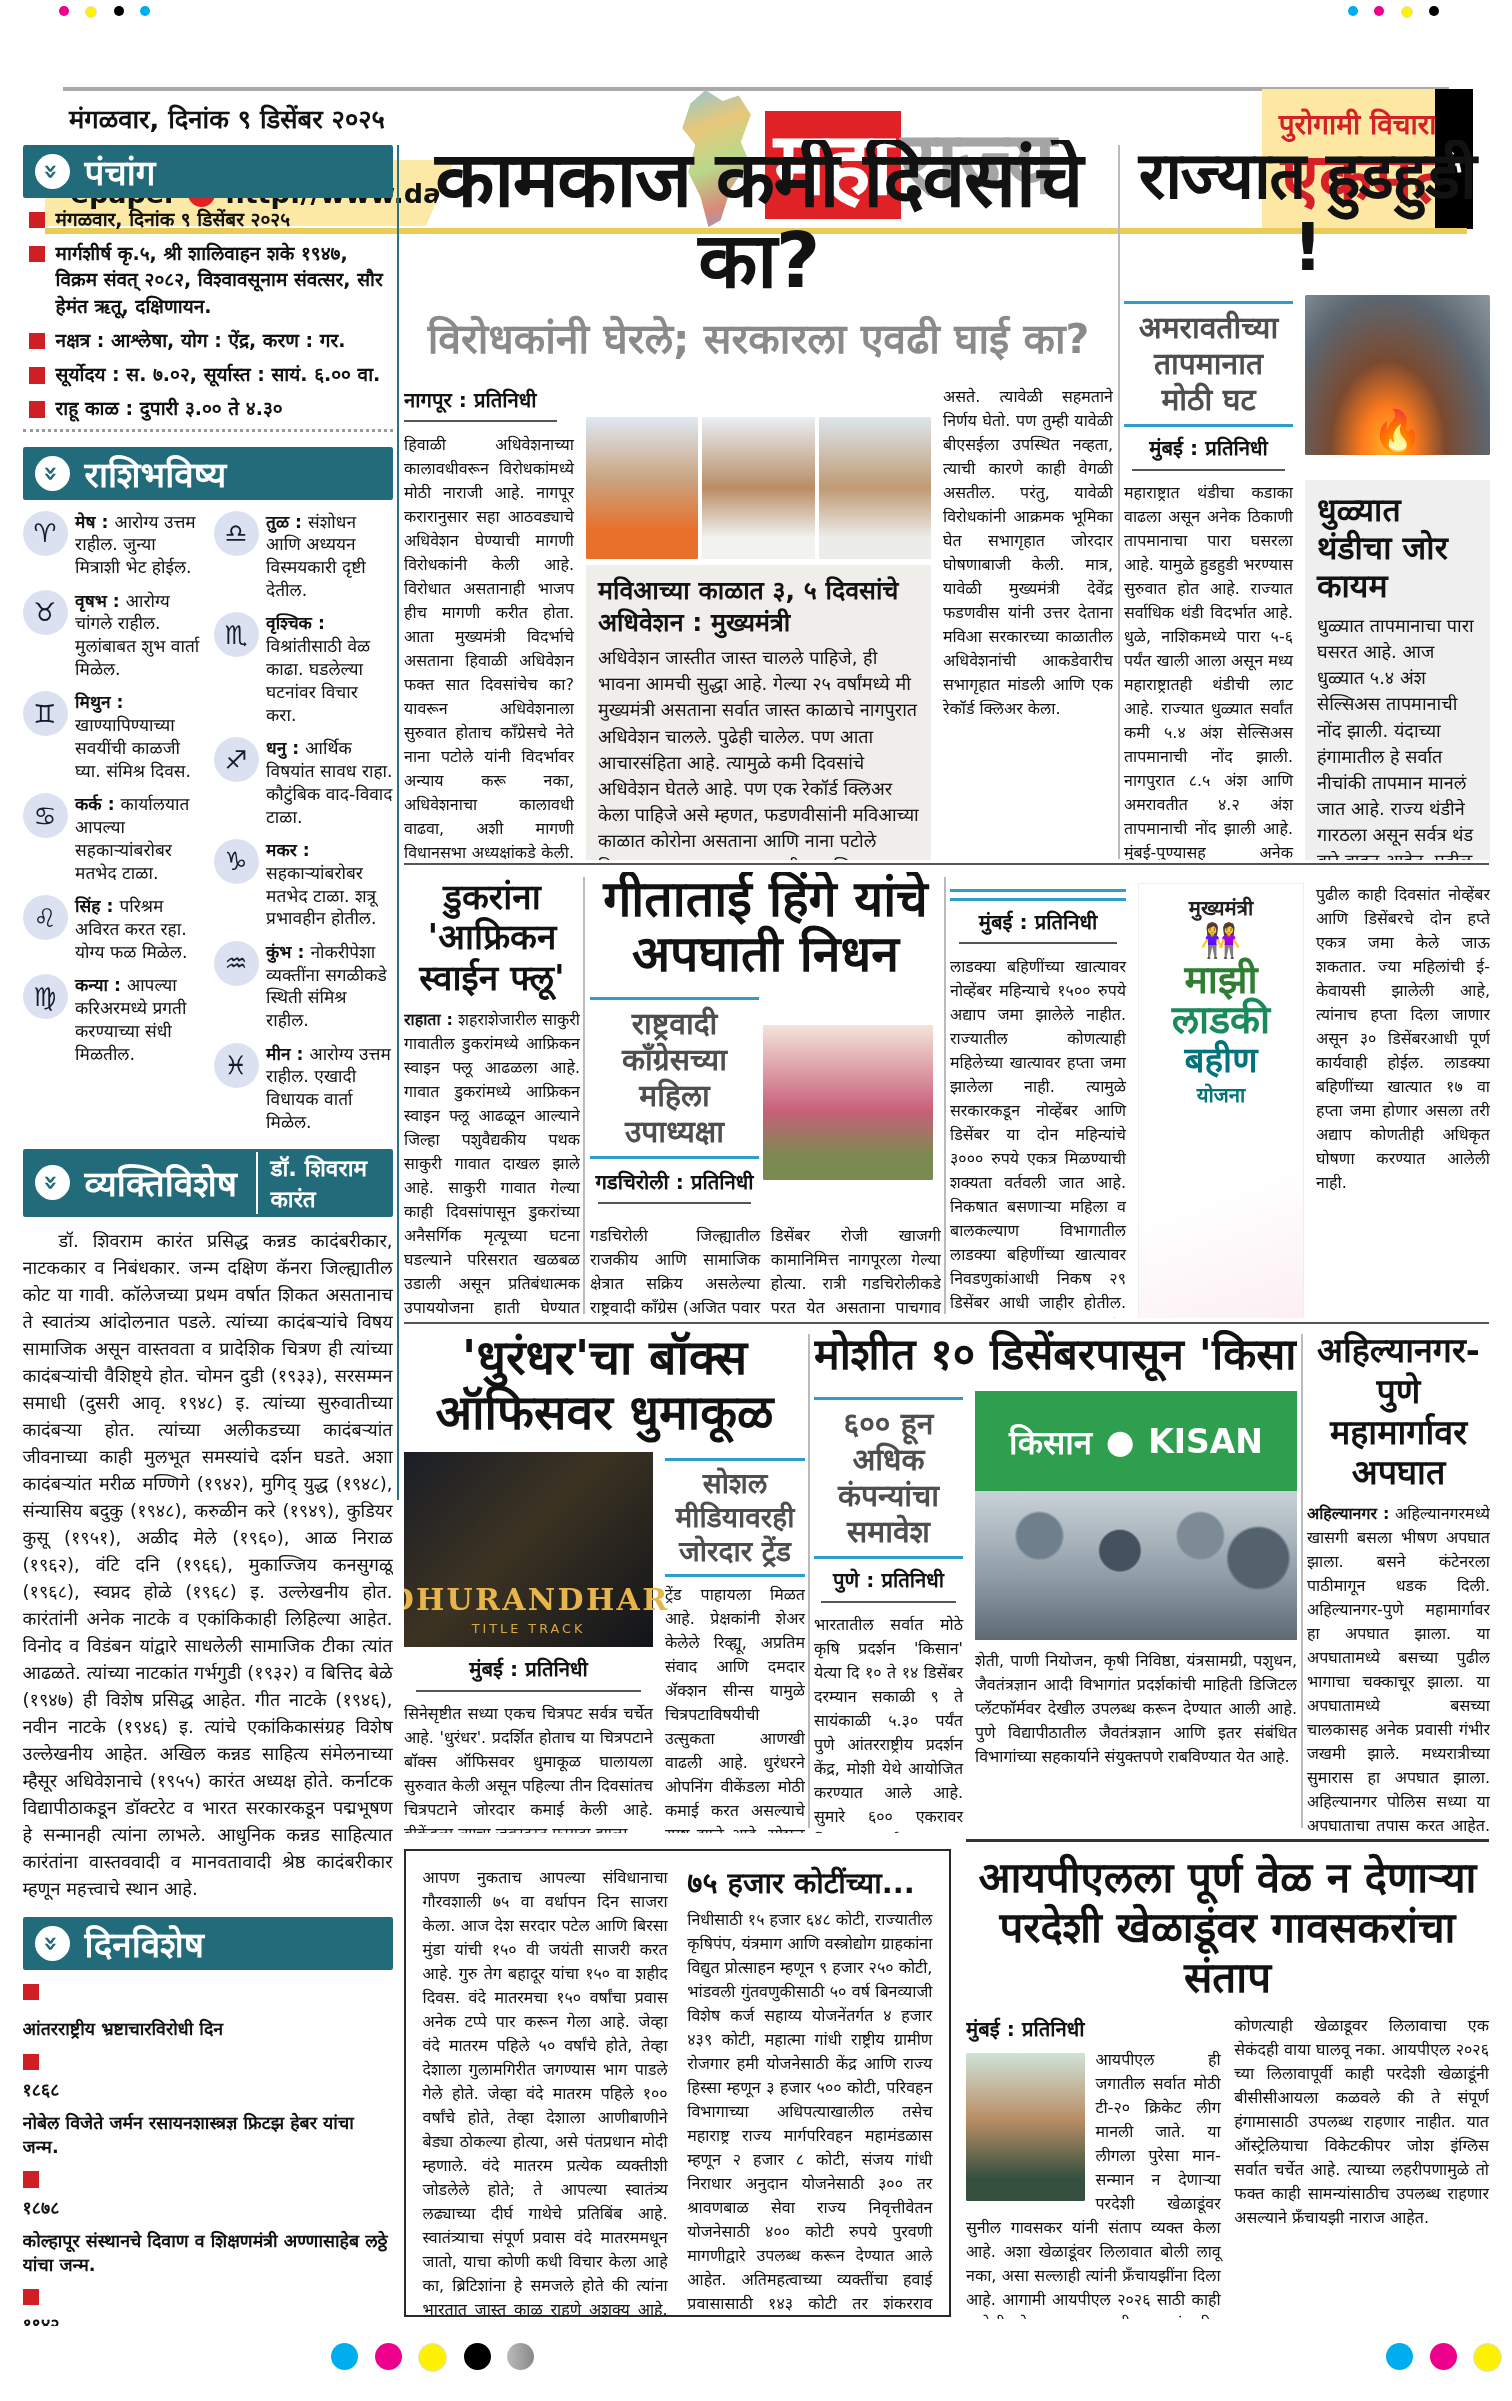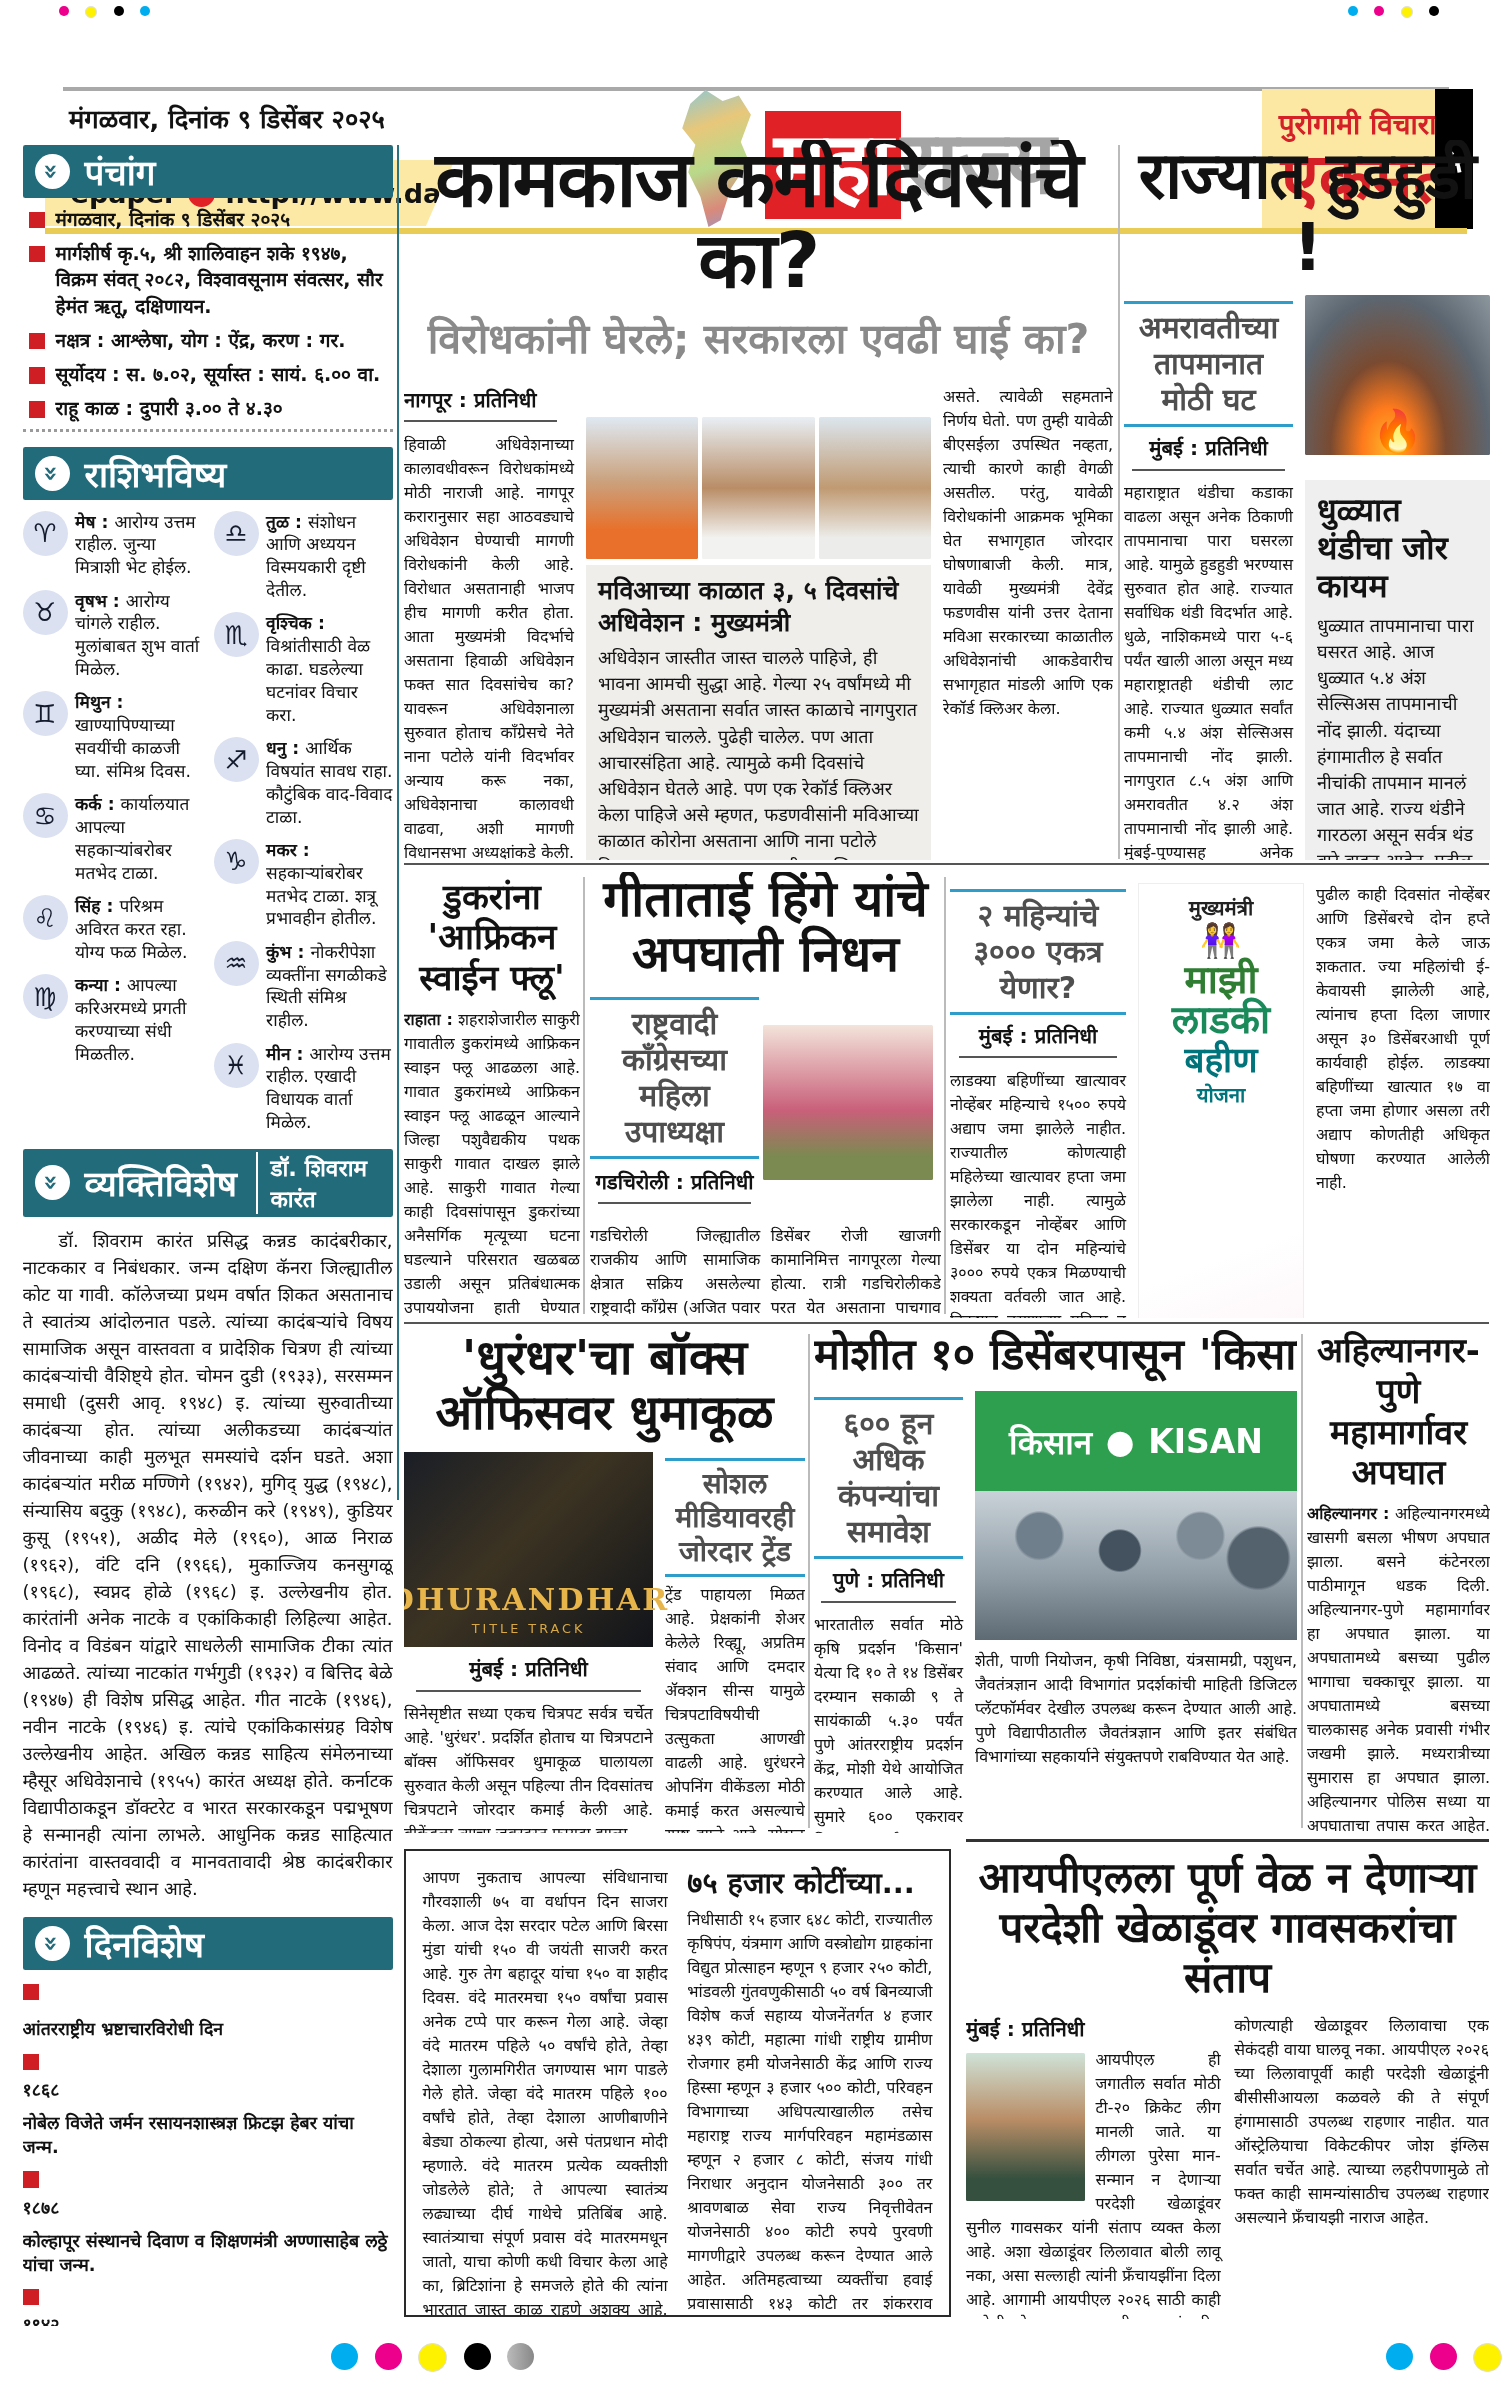--- a/index.html
+++ b/index.html
@@ -405,21 +405,20 @@
   <div class="geet-cols">
     <div class="bodytxt">गडचिरोली जिल्ह्यातील राजकीय आणि सामाजिक क्षेत्रात सक्रिय असलेल्या राष्ट्रवादी काँग्रेस (अजित पवार गट) महिला प्रदेश उपाध्यक्ष गीताताई हिंगे यांचे पाचगाव येथे झालेल्या भीषण अपघातात निधन झाले. रविवारी उशिरा रात्री ही घटना घडली असून त्यांच्या अचानक जाण्याने गडचिरोली जिल्ह्यात हळहळ व्यक्त होत आहे. गीताताई हिंगे या रविवारी ७</div>
     <div class="bodytxt">डिसेंबर रोजी खाजगी कामानिमित्त नागपूरला गेल्या होत्या. रात्री गडचिरोलीकडे परत येत असताना पाचगाव परिसरात त्यांची कार विरुद्ध दिशेने येणाऱ्या कारला जोरदार धडकली. धडक इतकी भीषण होती की, गीताताई हिंगे यांचा जागीच मृत्यू झाला, तर त्यांच्या पतींना किरकोळ दुखापत झाली. अपघातानंतर स्थानिकांनी तत्काळ मदतकार्य केले. पोलिसांनी घटनास्थळी पंचनामा केला.</div>
   </div>
 </div>
 
 <div class="abs" id="art-ladki">
   <div class="ladki-row">
     <div class="ladki-c1">
       <div class="blue-rule"></div>
-      <div class="sub-gray">२ महिन्यांचे ३००० एकत्र येणार?</div>
       <div class="blue-rule"></div>
       <div class="byline" style="text-align:center;margin-top:6px;">मुंबई : प्रतिनिधी</div>
       <div class="by-rule" style="margin-left:auto;margin-right:auto;"></div>
       <div class="bodytxt">लाडक्या बहिणींच्या खात्यावर नोव्हेंबर महिन्याचे १५०० रुपये अद्याप जमा झालेले नाहीत. राज्यातील कोणत्याही महिलेच्या खात्यावर हप्ता जमा झालेला नाही. त्यामुळे सरकारकडून नोव्हेंबर आणि डिसेंबर या दोन महिन्यांचे ३००० रुपये एकत्र मिळण्याची शक्यता वर्तवली जात आहे. निकषात बसणाऱ्या महिला व बालकल्याण विभागातील लाडक्या बहिणींच्या खात्यावर निवडणुकांआधी निकष २९ डिसेंबर आधी जाहीर होतील. या कामास सरकारला उशीर झाल्याने पात्रतेचे निकष पुन्हा तपासले जात आहेत.</div>
     </div>
     <div class="ladki-gr">
       <div class="lg-top">मुख्यमंत्री</div>
       <div class="lg-women">👭</div>
       <div class="lg-majhi">माझी</div>
       <div class="lg-ladki">लाडकी</div>

